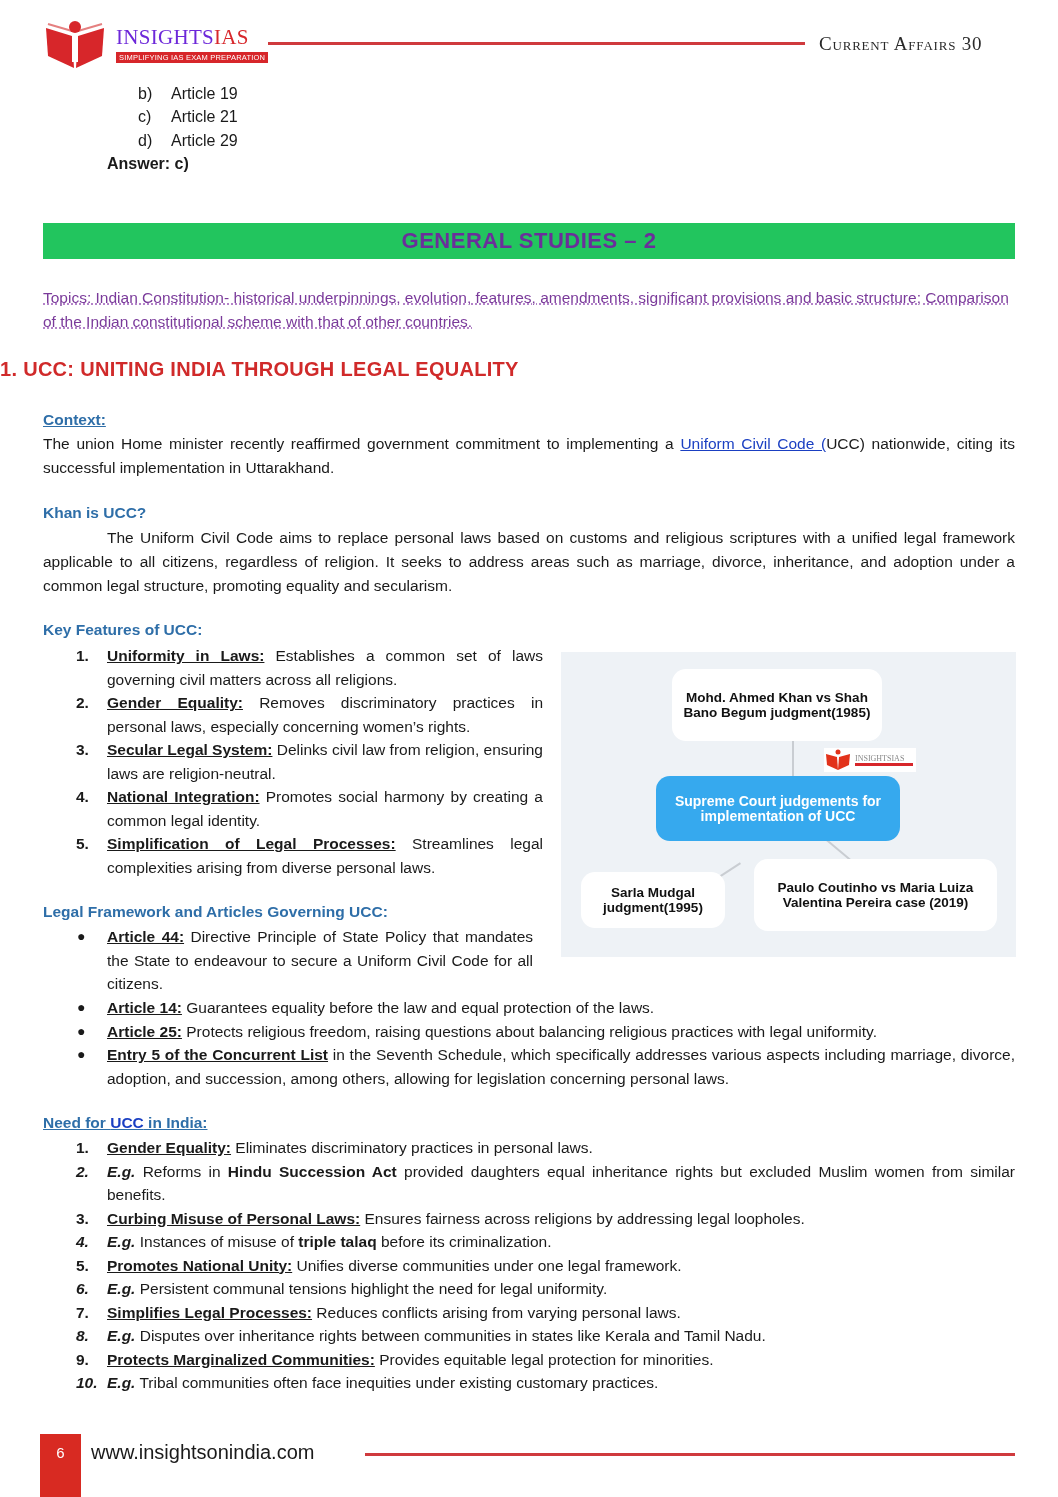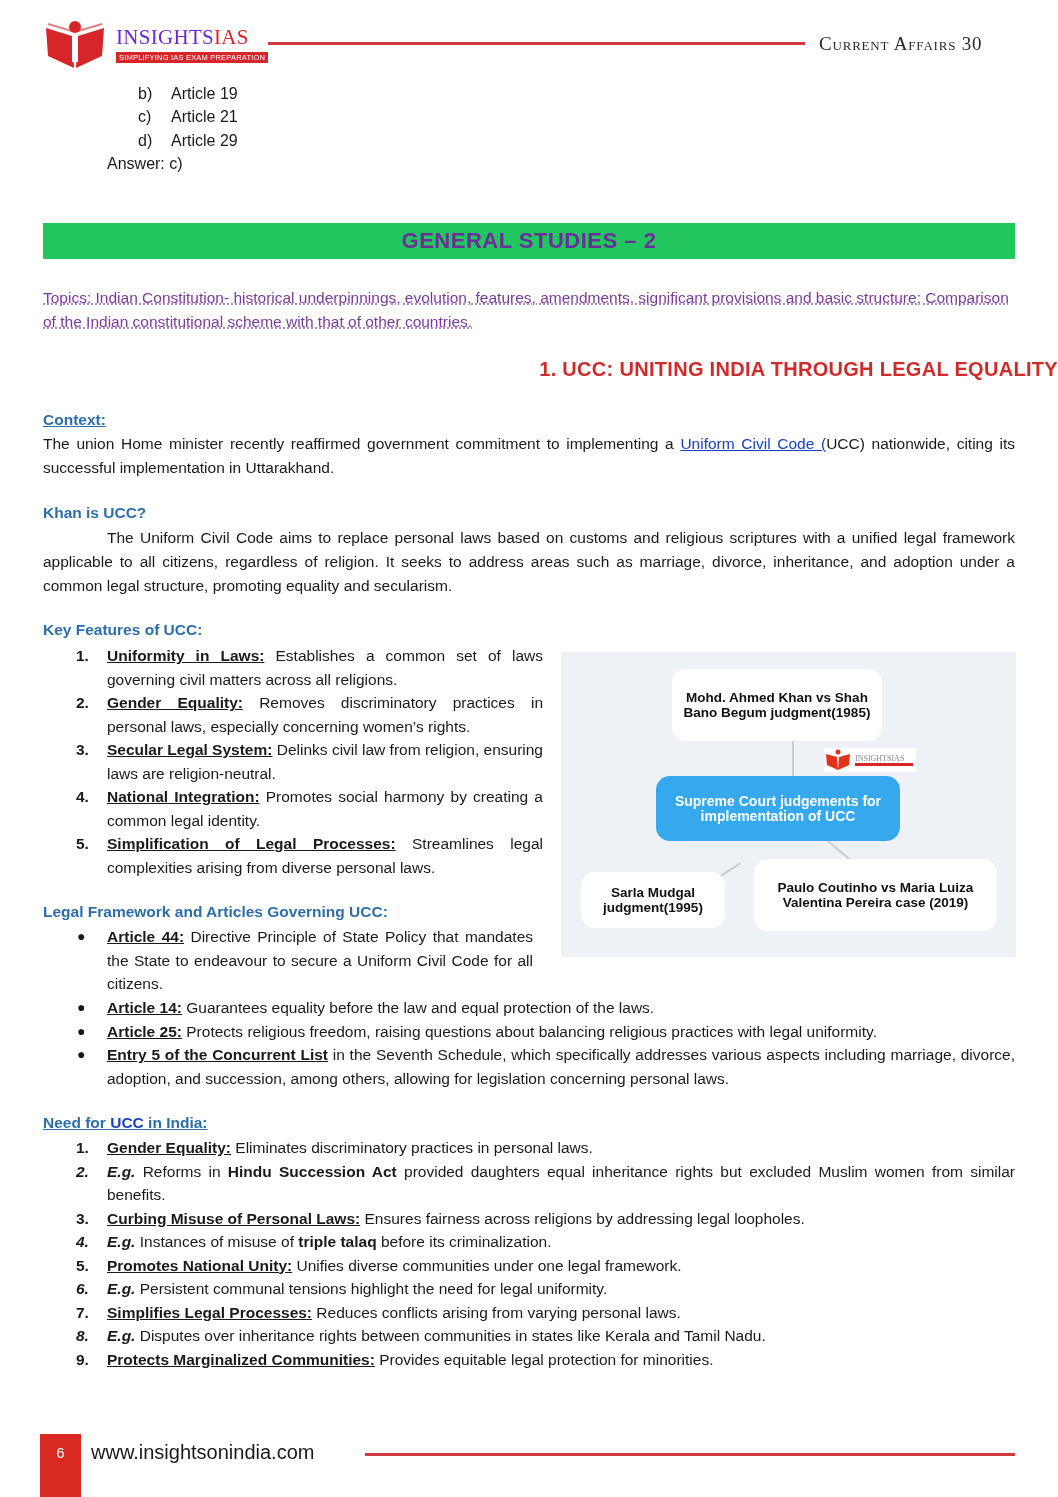--- a/index.html
+++ b/index.html
@@ -12,29 +12,29 @@
   .logo-word { position: absolute; left: 72px; top: 8px; font-family: "Liberation Serif", serif; font-size: 21px; letter-spacing: 0.3px; line-height: 22px; }
   .logo-word .g { color: #6d28d9; }
   .logo-word .r { color: #d7262a; }
   .logo-tag { position: absolute; left: 72px; top: 34px; background: #d7262a; color: #fff; font-size: 7.5px; padding: 1px 3px; letter-spacing: 0.2px; white-space: nowrap; }
   .header-rule { position: absolute; left: 268px; top: 42px; width: 537px; height: 3px; background: #cf3a3d; }
   .header-title { position: absolute; left: 819px; top: 33px; font-family: Liberation Serif, serif; font-size: 19px; color: #2a2a2a; font-variant: small-caps; letter-spacing: 0.8px; }
 
   
   .opt { position: absolute; left: 138px; font-size: 16px; line-height: 20px; }
   .opt .k { display: inline-block; width: 33px; }
-  .answer { position: absolute; left: 107px; top: 155px; font-weight: normal; font-size: 16px; }
+  .answer { position: absolute; left: 107px; top: 155px; font-weight: bold; font-size: 16px; }
 
   
   .gs-banner { position: absolute; left: 43px; top: 223px; width: 972px; height: 36px; background: #22c55e; text-align: center; }
   .gs-banner span { font-size: 22px; font-weight: bold; color: #6b2e9b; line-height: 36px; letter-spacing: 0.5px; }
 
   .topics { position: absolute; left: 43px; top: 286px; width: 972px; font-size: 15.5px; line-height: 24px; color: #7a3a9a; text-decoration: underline; text-decoration-style: dotted; text-decoration-color: #9a5ab8; }
 
-  .section-title { position: absolute; left: 0; width: 1058px; top: 358px; text-align: right; font-size: 20px; font-weight: bold; color: #d02a2a; letter-spacing: 0.3px; }
+  .section-title { position: absolute; left: 0; width: 1058px; top: 358px; text-align: left; font-size: 20px; font-weight: bold; color: #d02a2a; letter-spacing: 0.3px; }
 
   .h-blue { position: absolute; left: 43px; font-size: 15.5px; font-weight: bold; color: #2e6ea8; }
   .h-blue.u { text-decoration: underline; }
 
   .para { position: absolute; left: 43px; width: 972px; font-size: 15.5px; line-height: 24px; text-align: justify; }
   .para a { color: #1a3fc2; text-decoration: underline; }
   .indent { text-indent: 64px; }
 
   .list { position: absolute; font-size: 15.5px; line-height: 23.5px; }
   .li { position: relative; padding-left: 64px; text-align: justify; }
@@ -134,18 +134,19 @@
 <div class="list" style="left:43px; top:1136px; width:972px;">
   <div class="li"><span class="num">1.</span><b class="u">Gender Equality:</b><span> Eliminates discriminatory practices in personal laws.</span></div>
   <div class="li"><span class="num it">2.</span><i class="b">E.g.</i><span> Reforms in </span><b>Hindu Succession Act</b><span> provided daughters equal inheritance rights but excluded Muslim women from similar benefits.</span></div>
   <div class="li"><span class="num">3.</span><b class="u">Curbing Misuse of Personal Laws:</b><span> Ensures fairness across religions by addressing legal loopholes.</span></div>
   <div class="li"><span class="num it">4.</span><i class="b">E.g.</i><span> Instances of misuse of </span><b>triple talaq</b><span> before its criminalization.</span></div>
   <div class="li"><span class="num">5.</span><b class="u">Promotes National Unity:</b><span> Unifies diverse communities under one legal framework.</span></div>
   <div class="li"><span class="num it">6.</span><i class="b">E.g.</i><span> Persistent communal tensions highlight the need for legal uniformity.</span></div>
   <div class="li"><span class="num">7.</span><b class="u">Simplifies Legal Processes:</b><span> Reduces conflicts arising from varying personal laws.</span></div>
   <div class="li"><span class="num it">8.</span><i class="b">E.g.</i><span> Disputes over inheritance rights between communities in states like Kerala and Tamil Nadu.</span></div>
   <div class="li"><span class="num">9.</span><b class="u">Protects Marginalized Communities:</b><span> Provides equitable legal protection for minorities.</span></div>
+  <div class="li"><span class="num it">10.</span><i class="b">E.g.</i><span> Tribal communities often face inequities under existing customary practices.</span></div>
 </div>
 
 <div class="footer-bar"></div>
 <div class="footer-num">6</div>
 <div class="footer-url">www.insightsonindia.com</div>
 <div class="footer-rule"></div>
 
 </body></html>

